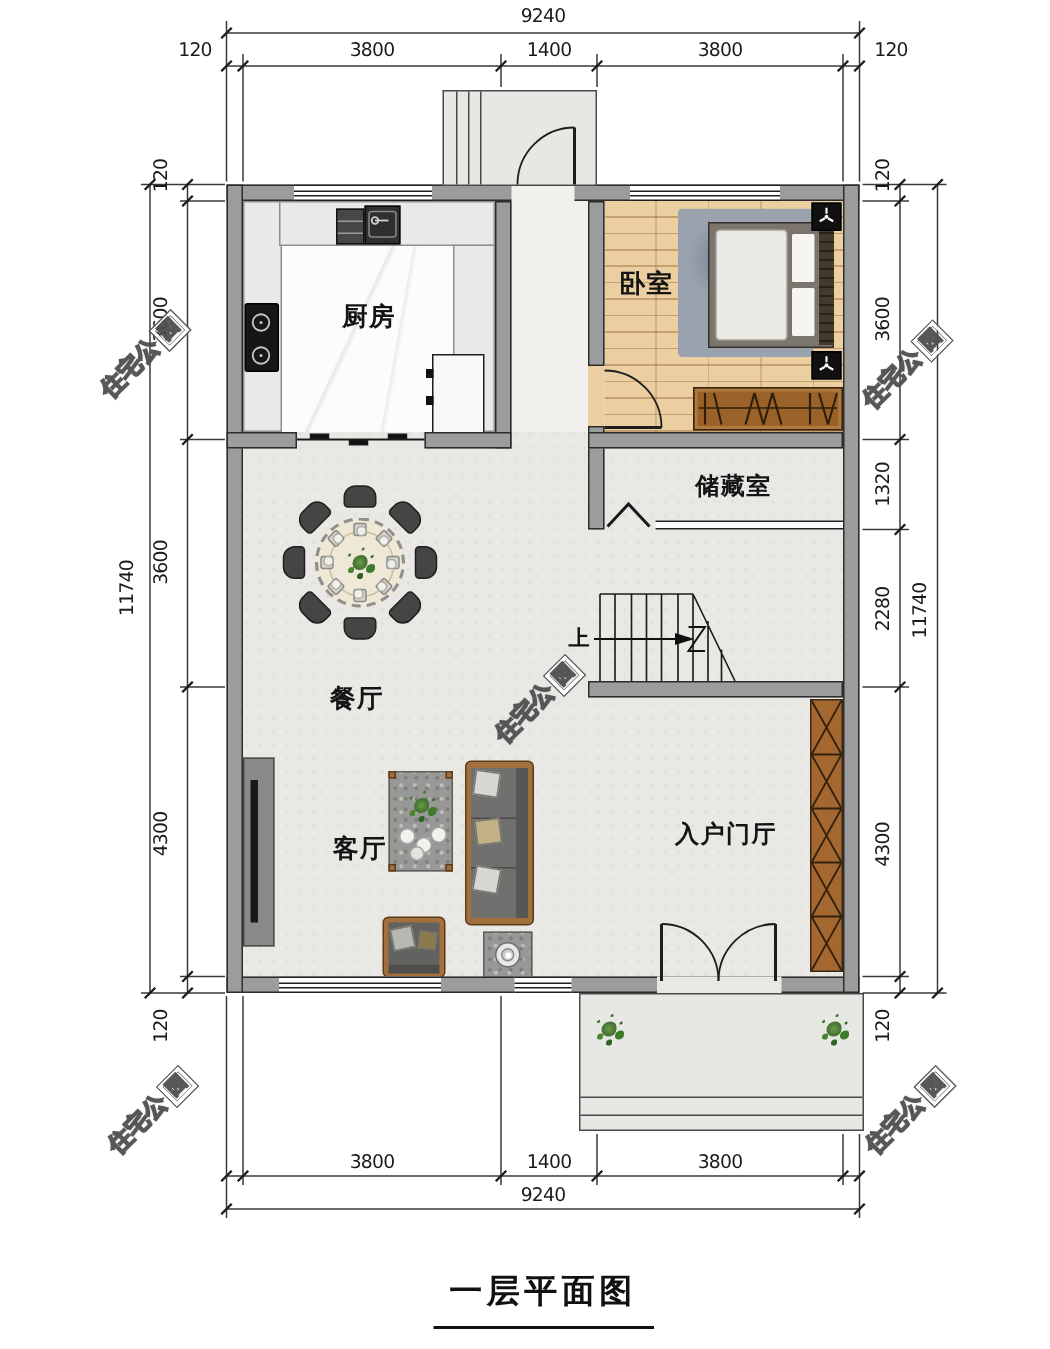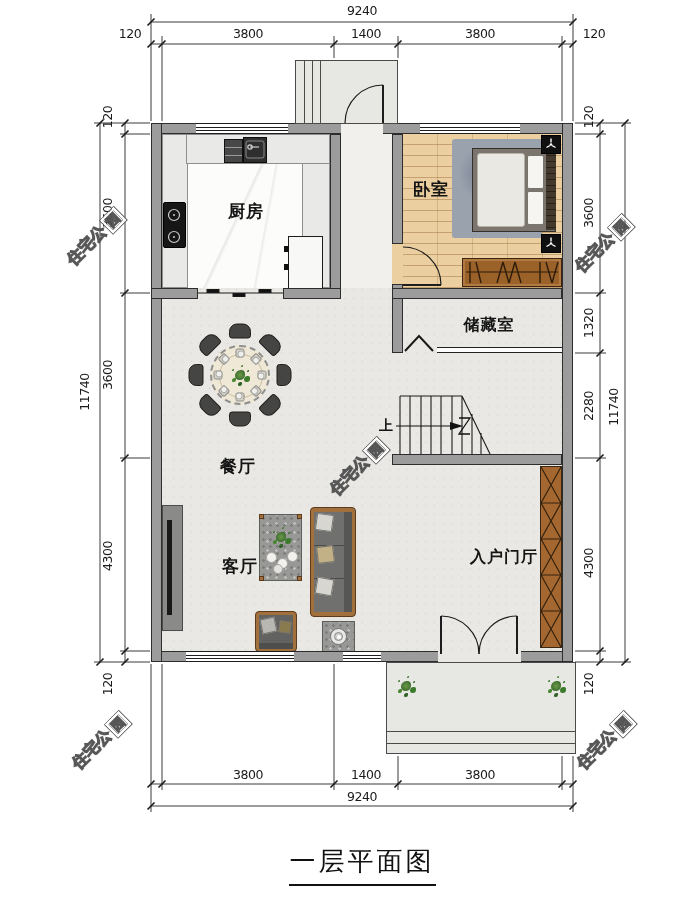--- a/index.html
+++ b/index.html
@@ -50,21 +50,21 @@
                     -7px -5px 0 -4px #39762b,0 9px 0 -3px #2f6326,2px -9px 0 -4px #3c7a2c,
                     5px -7px 0 -6px #c03428,-8px 1px 0 -6px #c03428,3px 8px 0 -6px #c03428;}
   .pillow{position:absolute;box-sizing:border-box;border:1px solid #77756f;}
   
   .lab{position:absolute;transform:translate(-50%,-50%);font-weight:bold;font-size:17px;color:#141414;
        letter-spacing:1px;white-space:nowrap;}
   .lab-s{font-size:16px;}
   .dimh{position:absolute;transform:translate(-50%,-50%);font-size:12.5px;color:#1a1a1a;white-space:nowrap;letter-spacing:-0.5px;}
   .dimv{position:absolute;transform:translate(-50%,-50%) rotate(-90deg);font-size:12.5px;color:#1a1a1a;white-space:nowrap;letter-spacing:-0.5px;}
   .uplab{position:absolute;transform:translate(-50%,-50%);font-weight:bold;font-size:14px;color:#111;}
-  .title{position:absolute;transform:translate(-50%,-50%);font-weight:normal;font-size:26px;color:#111;letter-spacing:3px;white-space:nowrap;}
+  .title{position:absolute;transform:translate(-50%,-50%);font-weight:bold;font-size:22px;color:#111;letter-spacing:3px;white-space:nowrap;}
   .title-rule{position:absolute;background:#111;}
   .wm{position:absolute;transform:translate(-50%,-50%) rotate(-45deg);display:flex;align-items:center;gap:3px;
       font-weight:bold;font-size:16px;color:#fff;-webkit-text-stroke:1.1px #4f4f4f;
       text-shadow:0 0 2px rgba(0,0,0,.25);white-space:nowrap;opacity:.95;}
   .wm-logo{border:2px solid #fff;box-shadow:0 0 0 1px #5a5a5a,inset 0 0 0 0.5px #5a5a5a;
            font-size:13px;line-height:14px;padding:0 1px;}
   svg.ink{position:absolute;left:0;top:0;}
 </style>
 </head>
 <body>
@@ -303,21 +303,21 @@
       <circle cx="551" cy="243.5" r="1.3" stroke="none"></circle>
       <path d="M551,237.5v4 M546.5,246.5l3.5,-2 M555.5,246.5l-3.5,-2" fill="none"></path>
     </g>
   </svg>
 
   <span class="lab" style="left:246px;top:211px;">厨房</span>
   <span class="lab" style="left:431px;top:189px;">卧室</span>
   <span class="lab lab-s" style="left:489px;top:325px;">储藏室</span>
   <span class="lab" style="left:238px;top:466px;">餐厅</span>
   <span class="lab" style="left:240px;top:566px;">客厅</span>
-  <span class="lab lab-s" style="left:484px;top:557px;margin-left:20px;">入户门厅</span>
+  <span class="lab lab-s" style="left:484px;top:557px;">入户门厅</span>
   <span class="uplab" style="left:386px;top:426px;">上</span>
 
   <span class="dimh" style="left:362px;top:10px;">9240</span>
   <span class="dimh" style="left:130px;top:33px;">120</span>
   <span class="dimh" style="left:248px;top:33px;">3800</span>
   <span class="dimh" style="left:366px;top:33px;">1400</span>
   <span class="dimh" style="left:480px;top:33px;">3800</span>
   <span class="dimh" style="left:594px;top:33px;">120</span>
 
   <span class="dimh" style="left:248px;top:774px;">3800</span>

